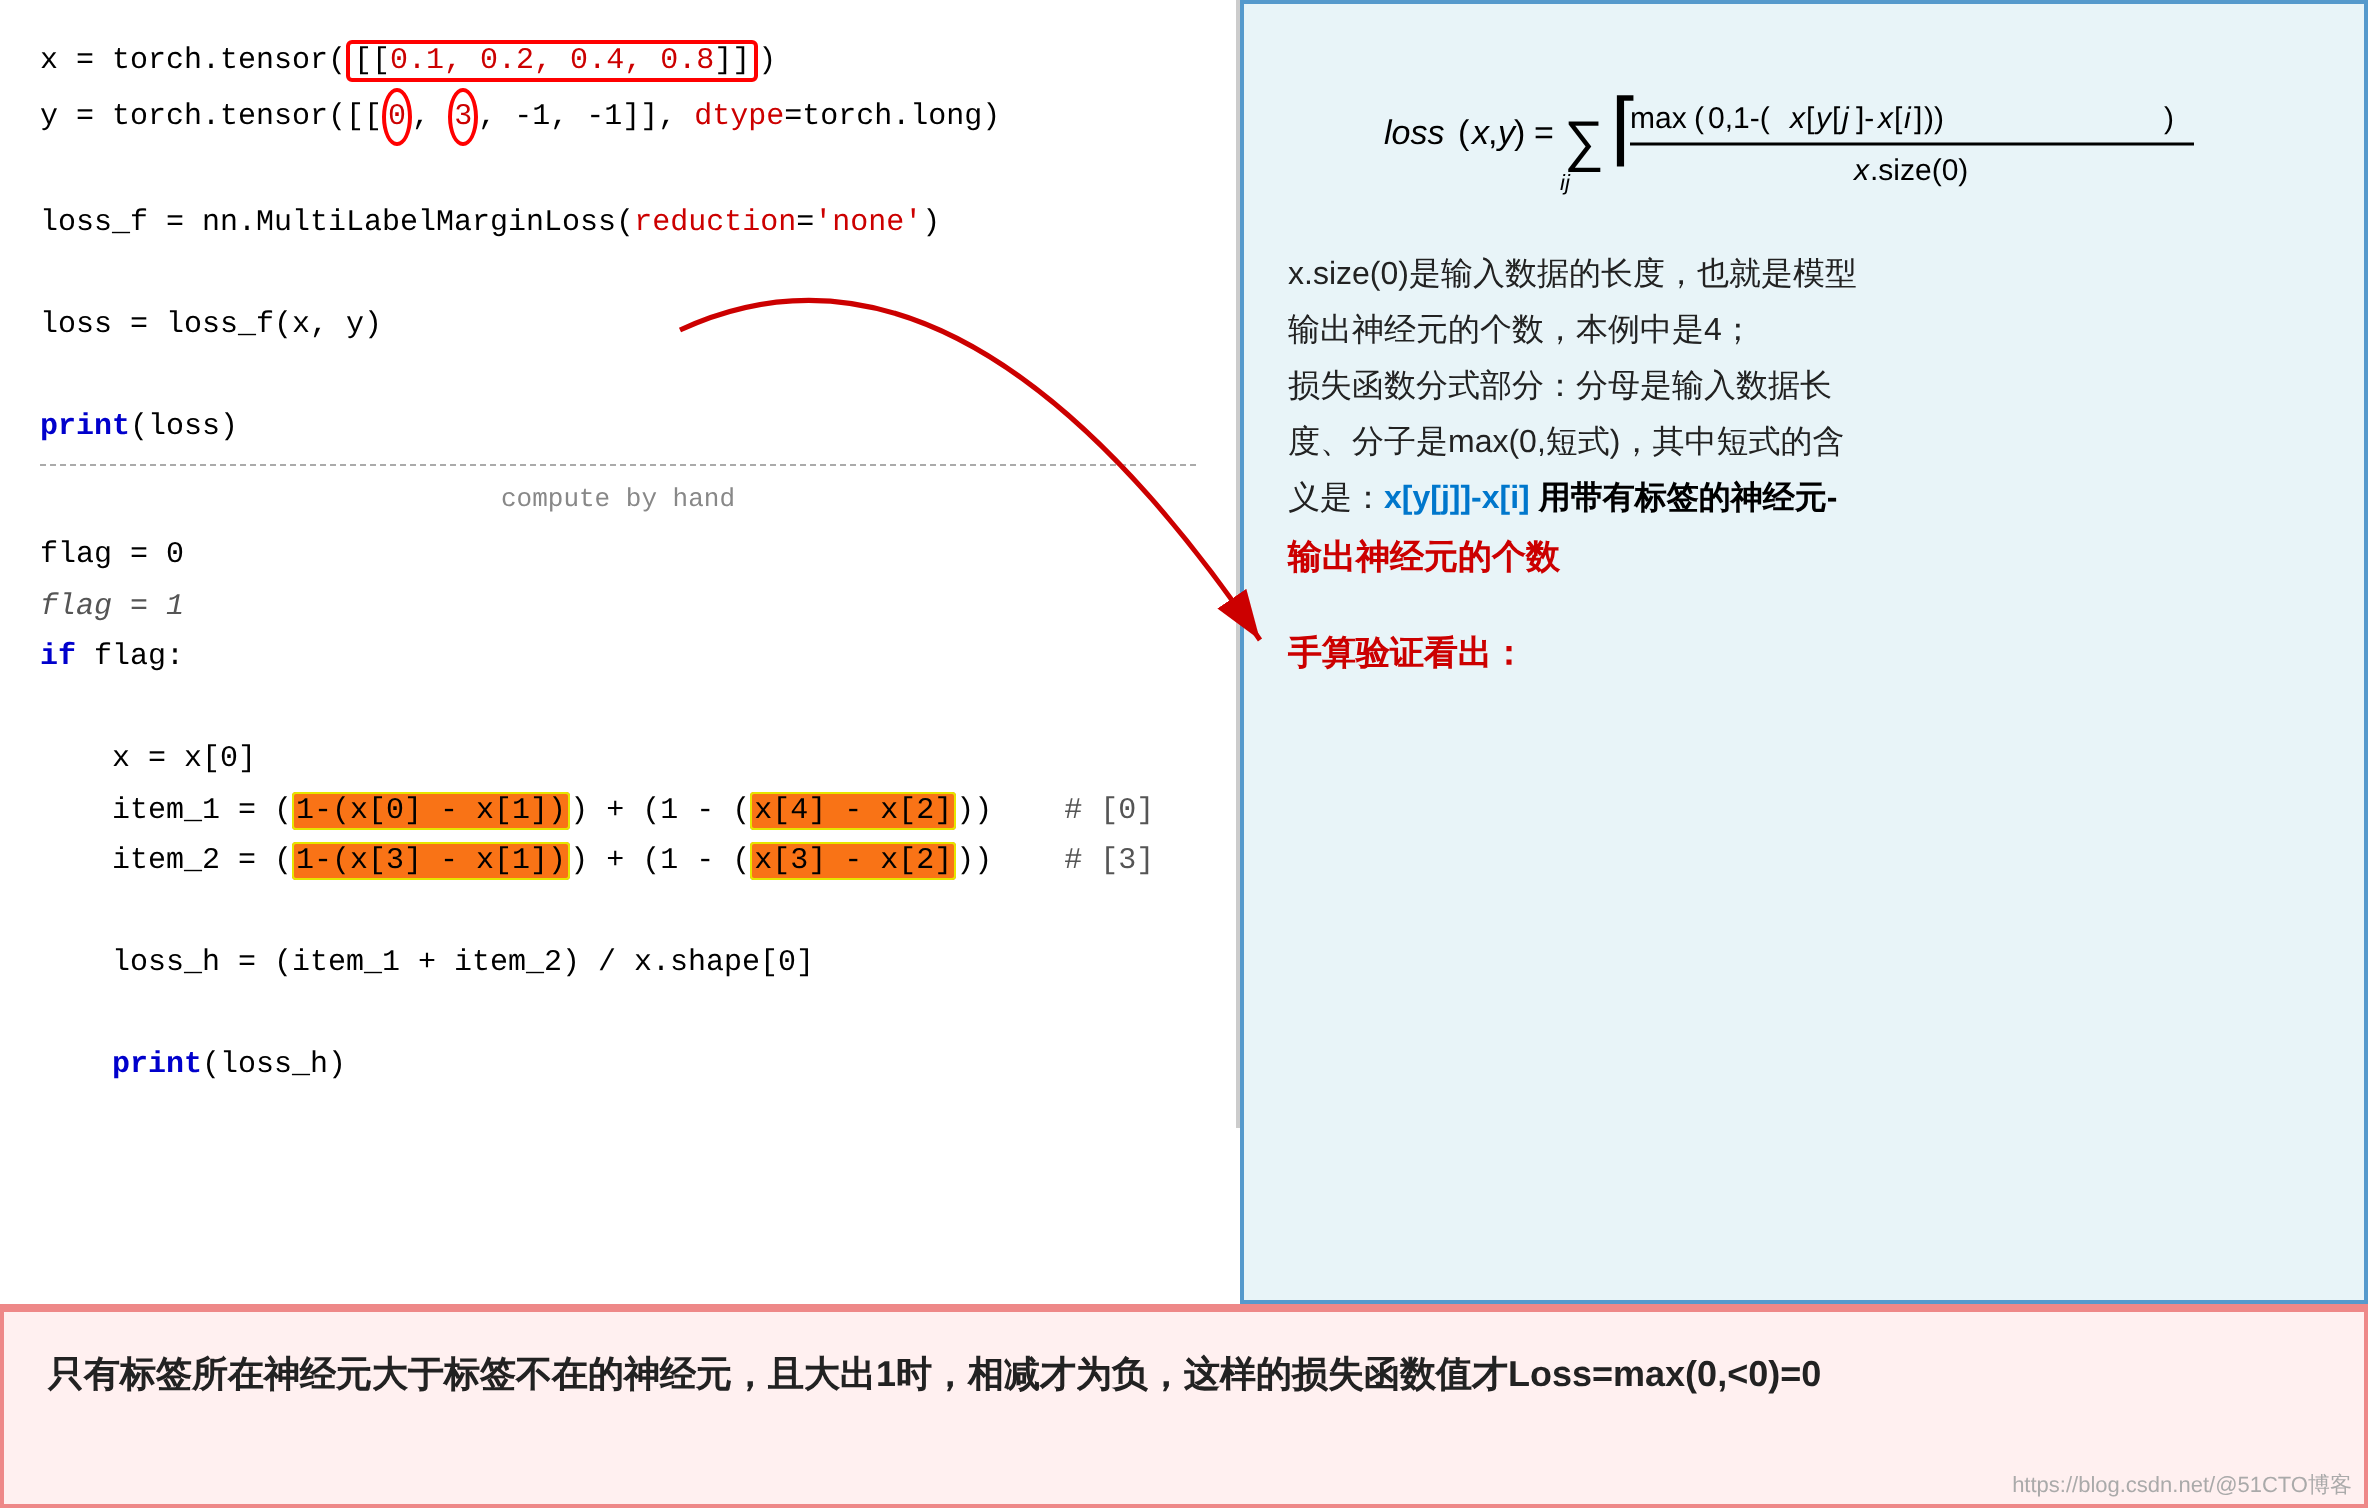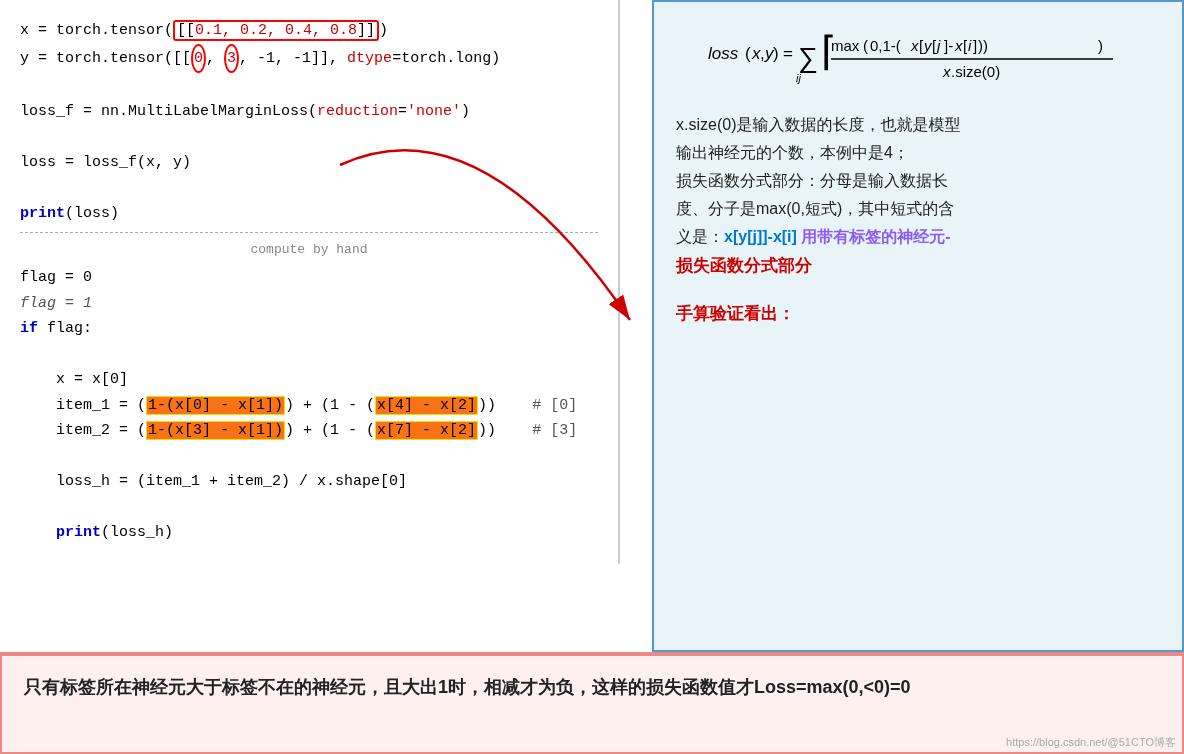--- a/index.html
+++ b/index.html
@@ -75,23 +75,22 @@
       text-align: center;
       display: block;
       margin-bottom: 4px;
     }
 
     
     .explanation-panel {
       flex: 1;
       background: #e8f4f8;
       border: 2px solid #5599cc;
-      padding: 5px 22px;
+      padding: 18px 22px;
       overflow: hidden;
-      margin-left: 32px;
     }
 
     .formula-area {
       margin-bottom: 14px;
       text-align: center;
     }
 
     .formula-svg {
       display: block;
       margin: 0 auto;
@@ -167,21 +166,21 @@
         <span class="code-line flag-italic">flag = 1</span>
 
         <span class="code-line"><span class="kw">if</span> flag:</span>
 
         <span class="code-line">&nbsp;</span>
 
         <span class="code-line">    x = x[0]</span>
 
         <span class="code-line">    item_1 = (<span class="highlight-box">1-(x[0] - x[1])</span>) + (1 - (<span class="highlight-box">x[4] - x[2]</span>))    <span class="comment"># [0]</span></span>
 
-        <span class="code-line">    item_2 = (<span class="highlight-box">1-(x[3] - x[1])</span>) + (1 - (<span class="highlight-box">x[7] - x[2]</span>))    <span class="comment"># [3]</span></span>
+        <span class="code-line">    item_2 = (<span class="highlight-box">1-(x[3] - x[1])</span>) + (1 - (<span class="highlight-box">x[3] - x[2]</span>))    <span class="comment"># [3]</span></span>
 
         <span class="code-line">&nbsp;</span>
 
         <span class="code-line">    loss_h = (item_1 + item_2) / x.shape[0]</span>
 
         <span class="code-line">&nbsp;</span>
 
         <span class="code-line">    <span class="print-kw">print</span>(loss_h)</span>
 
       </div>
@@ -230,22 +229,22 @@
           <text x="248" y="70" font-size="15" fill="#000">.size(0)</text>
         </svg>
       </div>
 
       
       <div class="explanation-text">
         <span>x.size(0)是输入数据的长度，也就是模型</span><br>
         <span>输出神经元的个数，本例中是4；</span><br>
         <span>损失函数分式部分：分母是输入数据长</span><br>
         <span>度、分子是max(0,短式)，其中短式的含</span><br>
-        <span>义是：<span class="highlight-blue">x[y[j]]-x[i]</span>&nbsp;<span style="color:#8b5cf6;font-weight:bold;">用带有标签的神经元-</span></span><br>
-        <span class="highlight-red-bold">损失函数分式部分</span>
+        <span>义是：<span class="highlight-blue">x[y[j]]-x[i]</span>&nbsp;<span style="color:#000000;font-weight:bold;">用带有标签的神经元-</span></span><br>
+        <span class="highlight-red-bold">输出神经元的个数</span>
       </div>
 
       <br>
 
       <div class="explanation-text">
         <span class="highlight-red-bold">手算验证看出：</span><br>
       </div>
 
     </div>
   </div>

